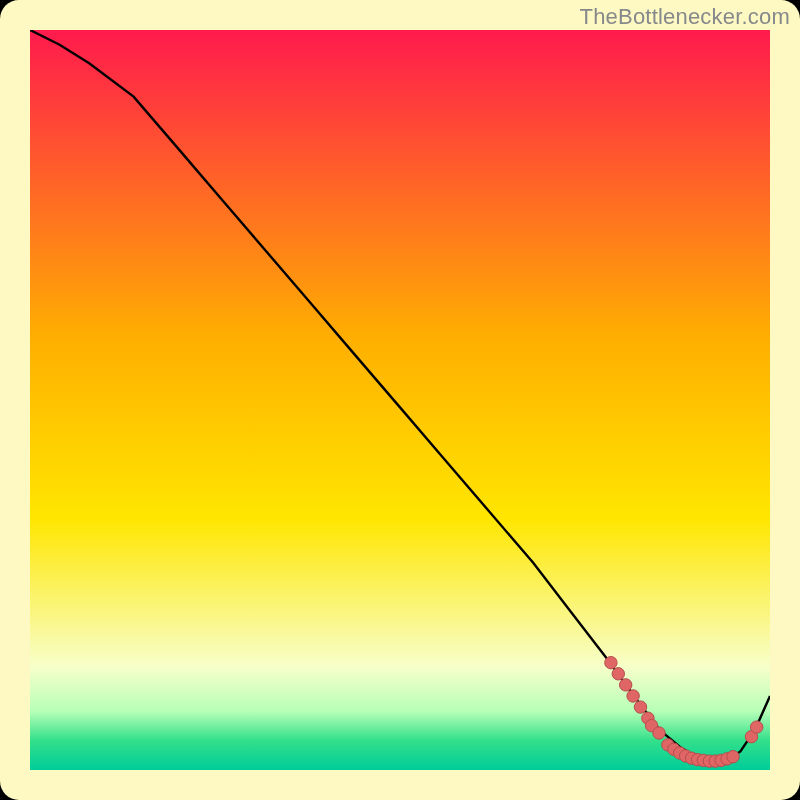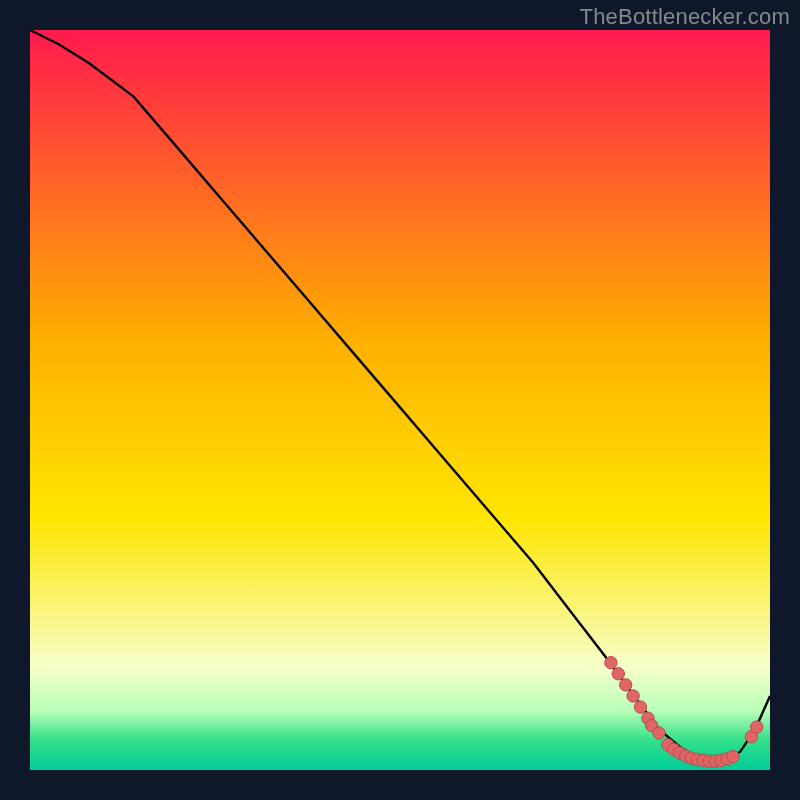--- a/index.html
+++ b/index.html
@@ -7,21 +7,22 @@
     padding: 0;
     width: 800px;
     height: 800px;
     background: #000;
     overflow: hidden;
   }
   .frame {
     position: relative;
     width: 800px;
     height: 800px;
-    background: #0f172a;
+    background: #fef9c3;
+    border-radius: 19px;
   }
   .attribution {
     position: absolute;
     top: 4px;
     right: 10px;
     font-family: Arial, Helvetica, sans-serif;
     font-size: 22px;
     color: #86898c;
     letter-spacing: 0.2px;
   }

